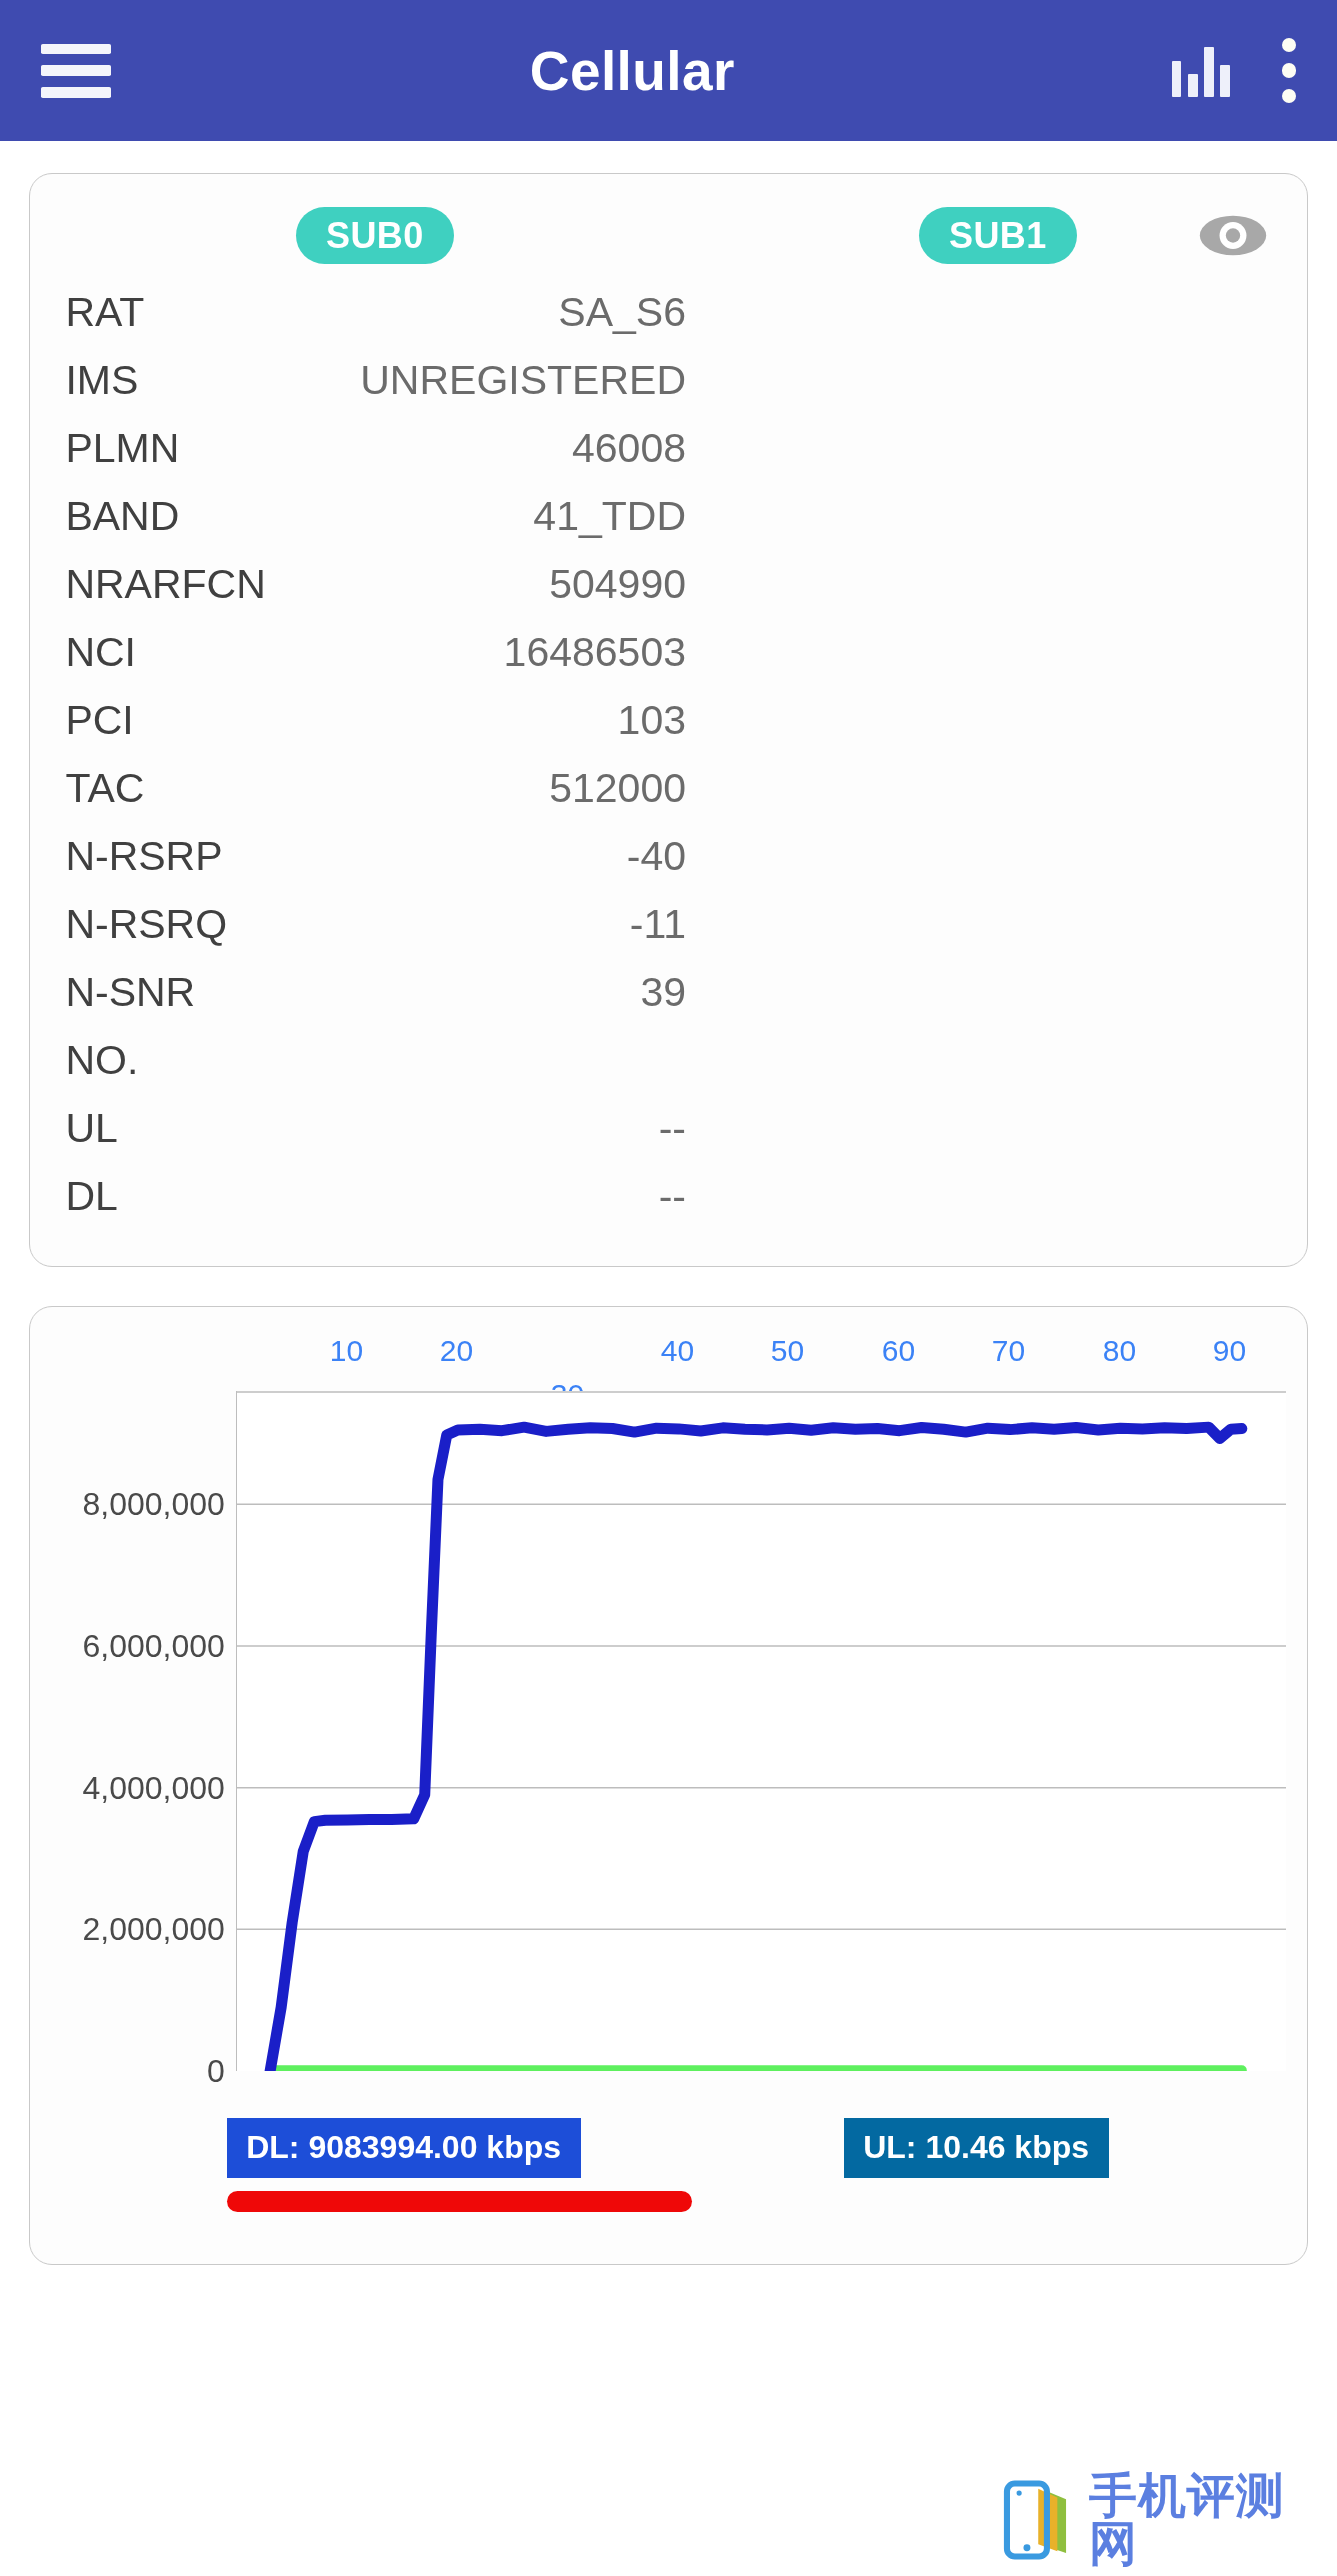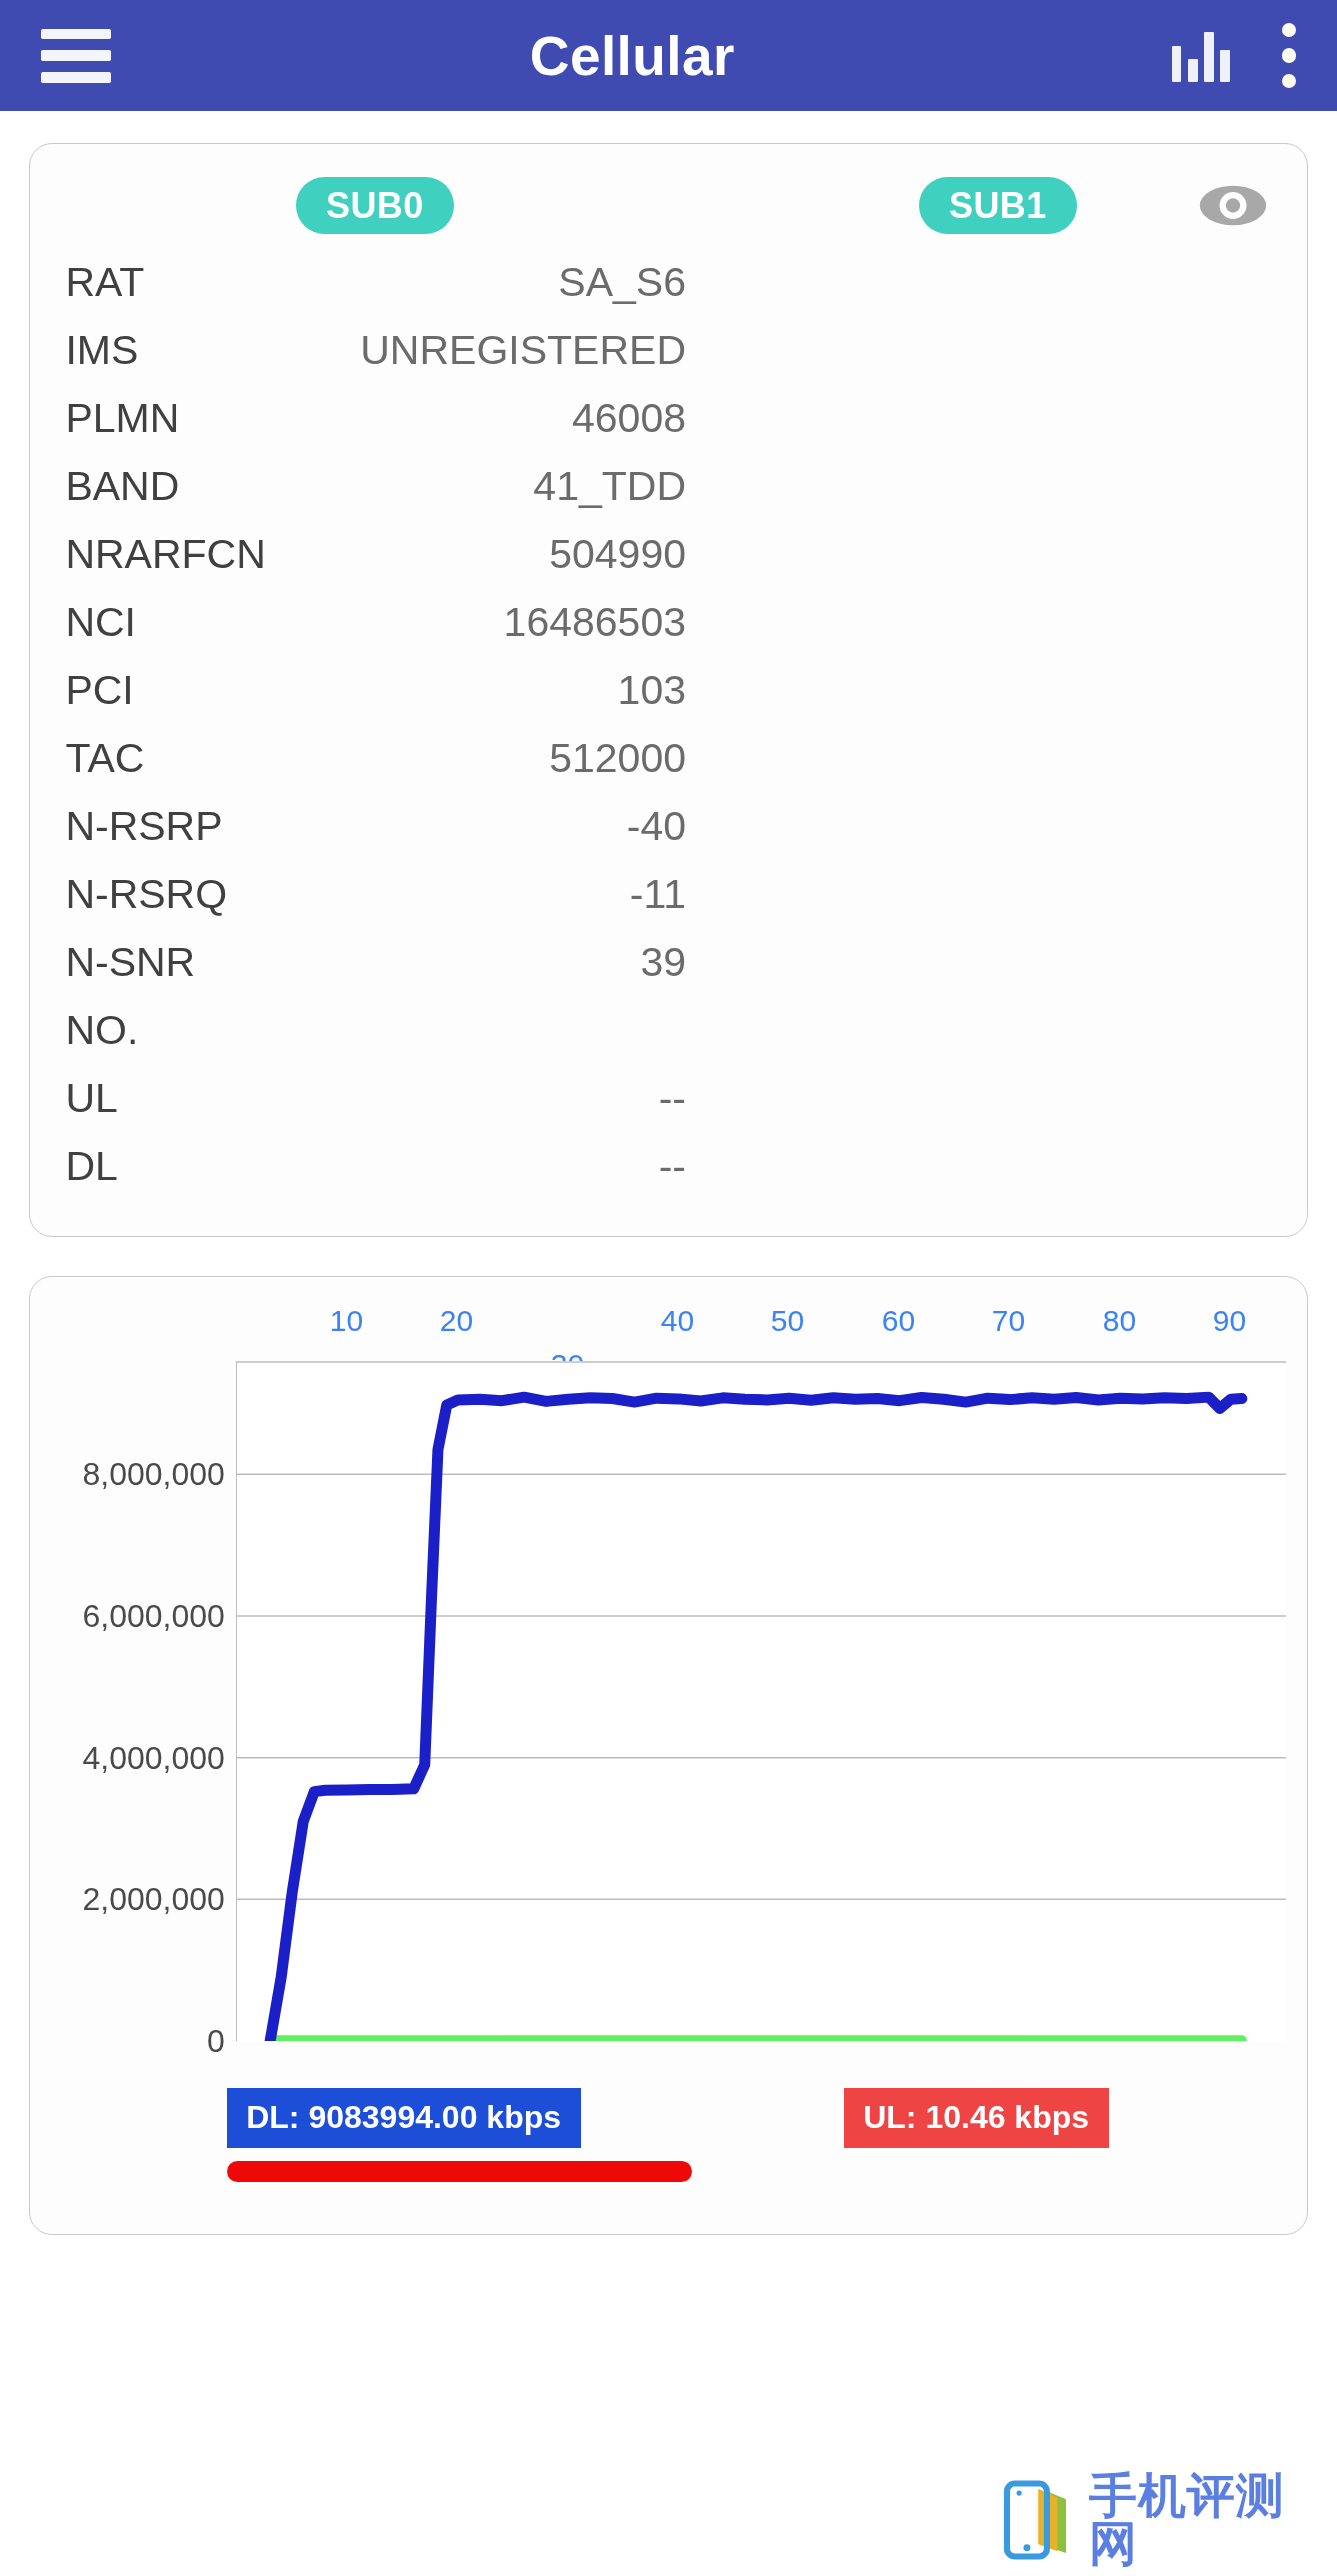--- a/index.html
+++ b/index.html
@@ -7,21 +7,21 @@
     width: 1337px;
     height: 2576px;
     background: #ffffff;
     font-family: "Liberation Sans", sans-serif;
     overflow: hidden;
   }
 
   
   .appbar {
     position: relative;
-    height: 111px;
+    height: 141px;
     background: #3f4bb0;
     display: flex;
     align-items: center;
     padding: 8px 41px;
   }
   .hamburger {
     width: 70px;
     height: 54px;
     display: flex;
     flex-direction: column;
@@ -189,21 +189,21 @@
   .badge {
     color: #ffffff;
     font-size: 32px;
     font-weight: bold;
     padding: 12.5px 19.7px;
     display: inline-block;
     white-space: nowrap;
     line-height: 1.1;
   }
   .badge-dl { background: #1d4ed8; }
-  .badge-ul { background: #ef4444; }
+  .badge-ul { background: #0369a1; }
   .red-bar {
     margin-top: 12.5px;
     height: 21.5px;
     width: 465px;
     background: #ef0808;
     border-radius: 10.7px;
   }
   .legend-ul-wrap { position: absolute; left: 792px; top: 47px; }
 
   

